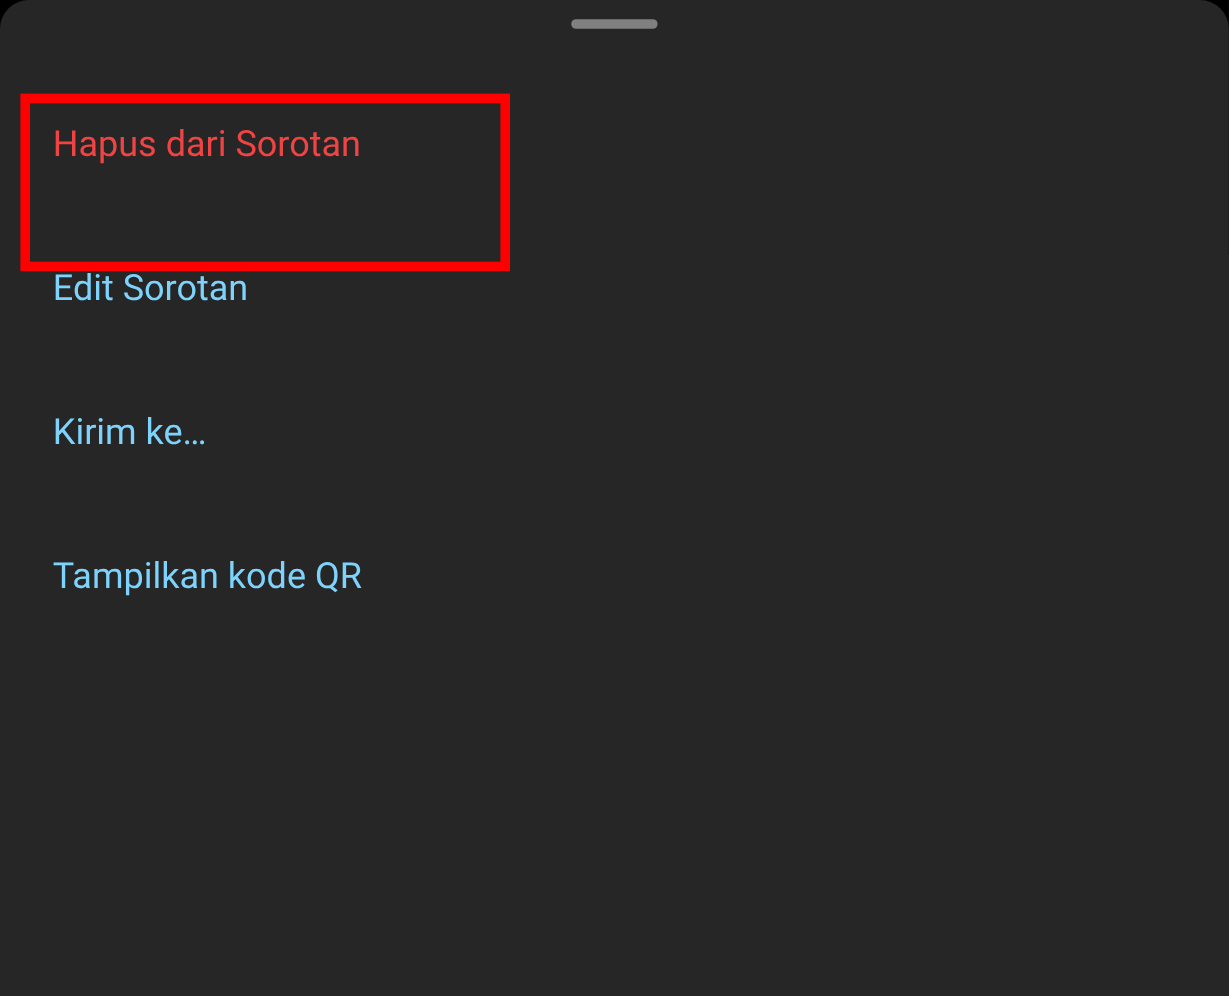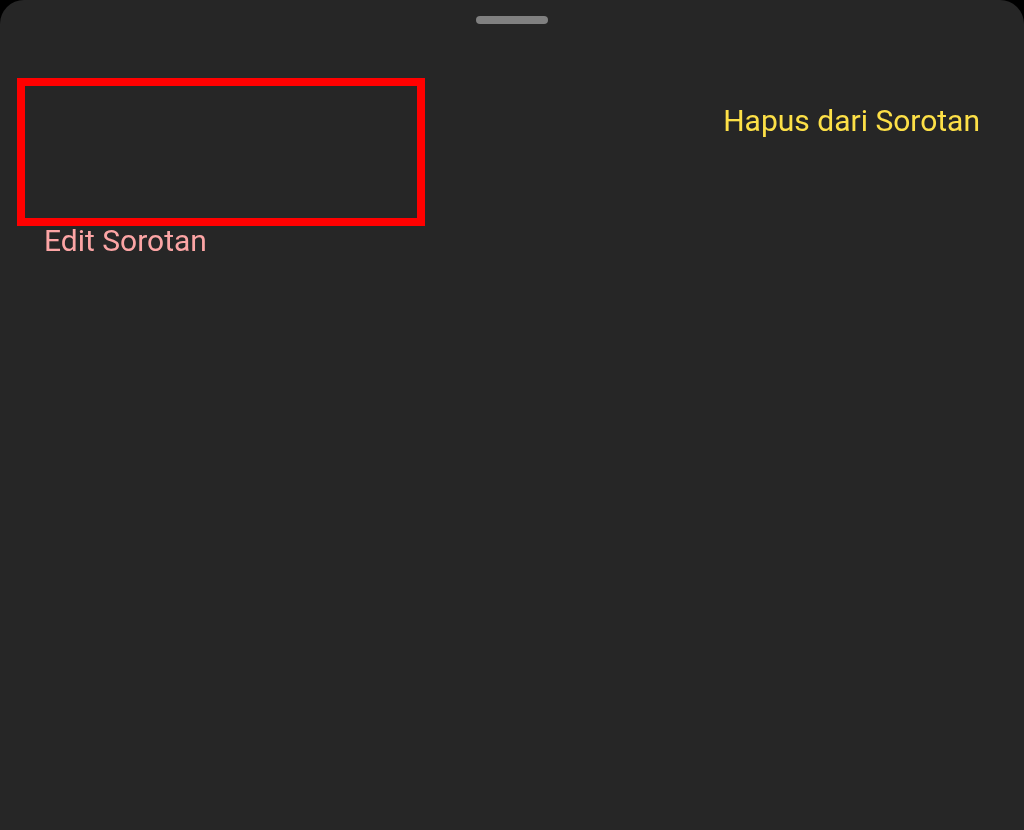--- a/index.html
+++ b/index.html
@@ -35,27 +35,26 @@
       padding-top: 60px;
       padding-left: 20px;
       padding-right: 20px;
     }
     .menu-item {
       padding: 0 24px;
       height: 120px;
       display: flex;
       align-items: center;
       font-size: 30px;
-      color: #fca5a5;
+      color: #7dd3fc;
       cursor: pointer;
       border-radius: 8px;
     }
     .menu-item.destructive {
-      color: #fde047;
-      justify-content: flex-end;
+      color: #ef4444;
     }
     .highlight-box {
       position: absolute;
       top: 78px;
       left: 17px;
       width: 408px;
       height: 148px;
       border: 8px solid #ff0000;
       pointer-events: none;
     }
@@ -66,16 +65,22 @@
 <div class="bottom-sheet">
   <div class="drag-handle"></div>
 
   <div class="menu-list">
     <div class="menu-item destructive">
       <span>Hapus dari Sorotan</span>
     </div>
     <div class="menu-item">
       <span>Edit Sorotan</span>
     </div>
+    <div class="menu-item">
+      <span>Kirim ke…</span>
+    </div>
+    <div class="menu-item">
+      <span>Tampilkan kode QR</span>
+    </div>
   </div>
 
   <div class="highlight-box"></div>
 </div>
 
 </body></html>

